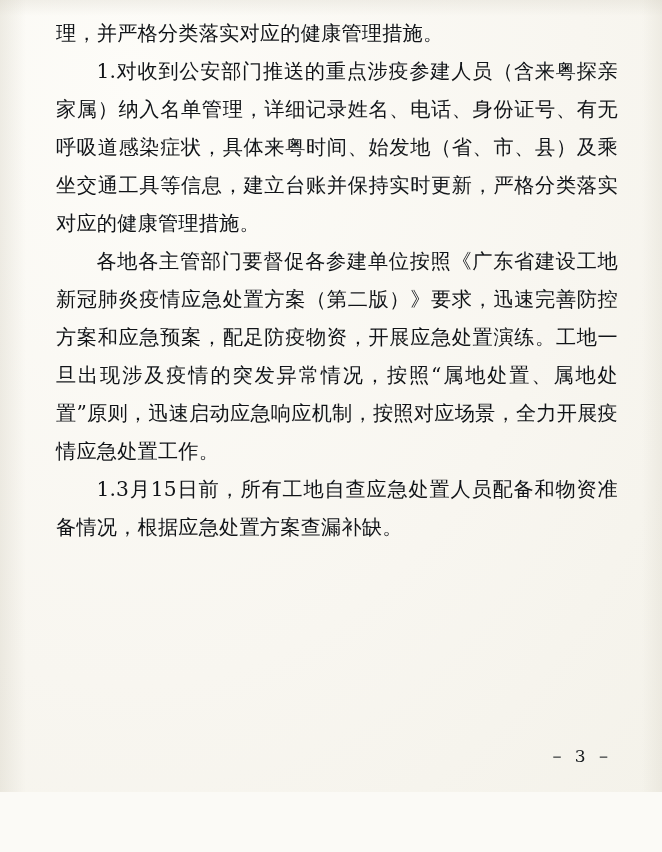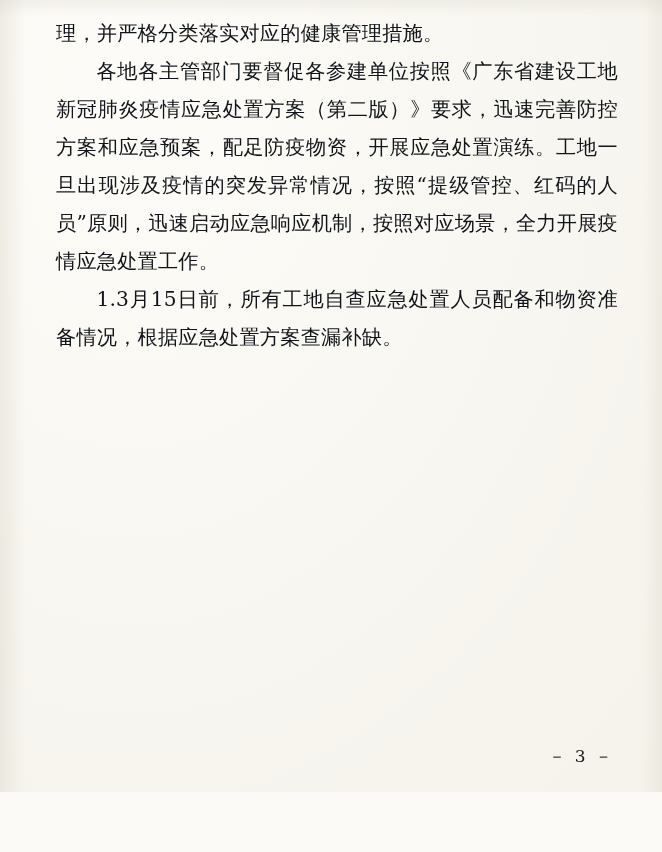--- a/index.html
+++ b/index.html
@@ -61,19 +61,20 @@
     color: #14181c;
   }
 </style>
 </head>
 <body>
 
 <div class="page">
 
   <div class="body-text">
     <p class="para noindent">理，并严格分类落实对应的健康管理措施。</p>
-    <p class="para">各地各主管部门要督促各参建单位按照《广东省建设工地新冠肺炎疫情应急处置方案（第二版）》要求，迅速完善防控方案和应急预案，配足防疫物资，开展应急处置演练。工地一旦出现涉及疫情的突发异常情况，按照“提级管控、红码的人员”原则，迅速启动应急响应机制，按照对应场景，全力开展疫情应急处置工作。</p>
+    <p class="para">1.对收到公安部门推送的重点涉疫参建人员（含来粤探亲家属）纳入名单管理，详细记录姓名、电话、身份证号、有无呼吸道感染症状，具体来粤时间、始发地（省、市、县）及乘坐交通工具等信息，建立台账并保持实时更新，严格分类落实对应的健康管理措施。</p>
+    <p class="para">各地各主管部门要督促各参建单位按照《广东省建设工地新冠肺炎疫情应急处置方案（第二版）》要求，迅速完善防控方案和应急预案，配足防疫物资，开展应急处置演练。工地一旦出现涉及疫情的突发异常情况，按照“属地处置、属地处置”原则，迅速启动应急响应机制，按照对应场景，全力开展疫情应急处置工作。</p>
     <p class="para">1.3月15日前，所有工地自查应急处置人员配备和物资准备情况，根据应急处置方案查漏补缺。</p>
   </div>
 
   <div class="footer">－ 3 －</div>
 
 </div>
 
 </body></html>

